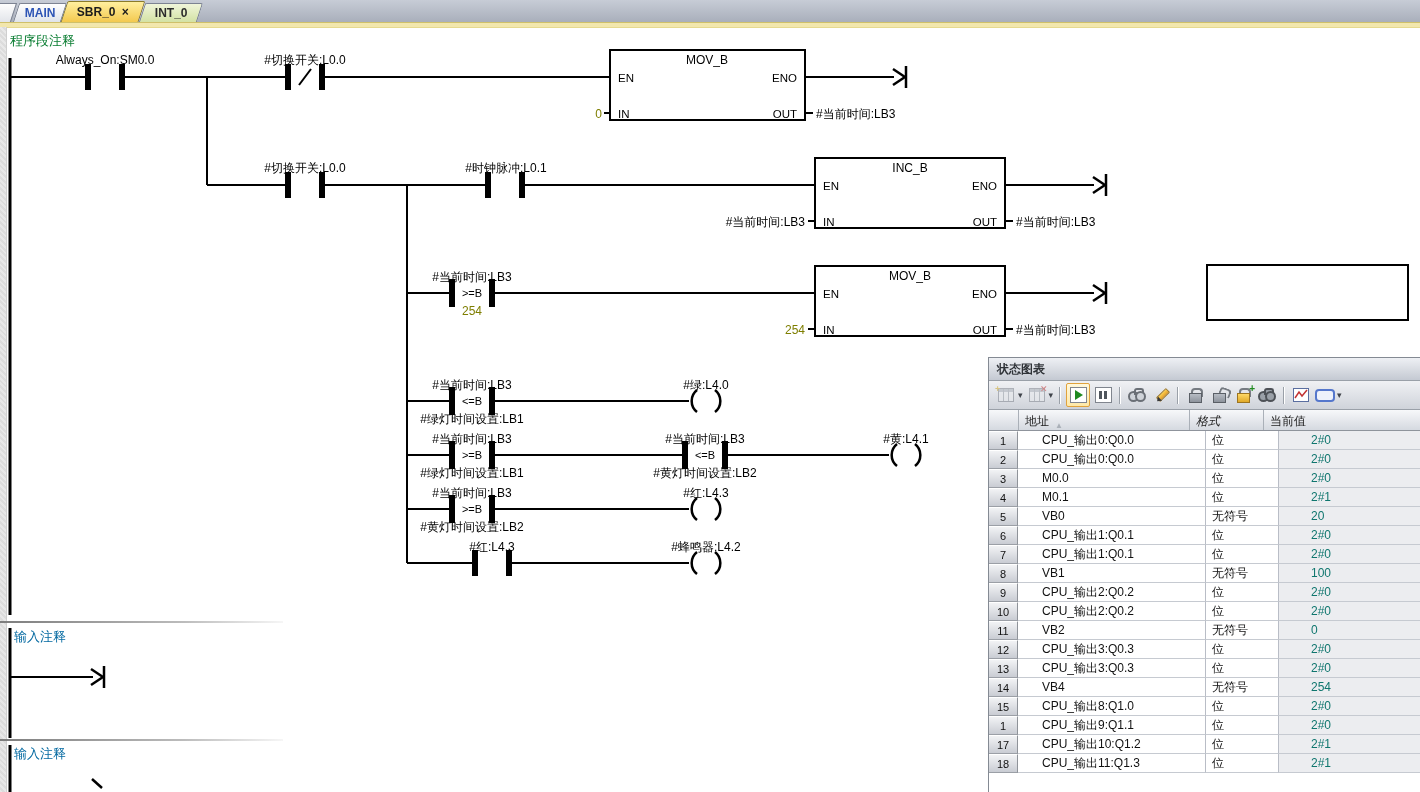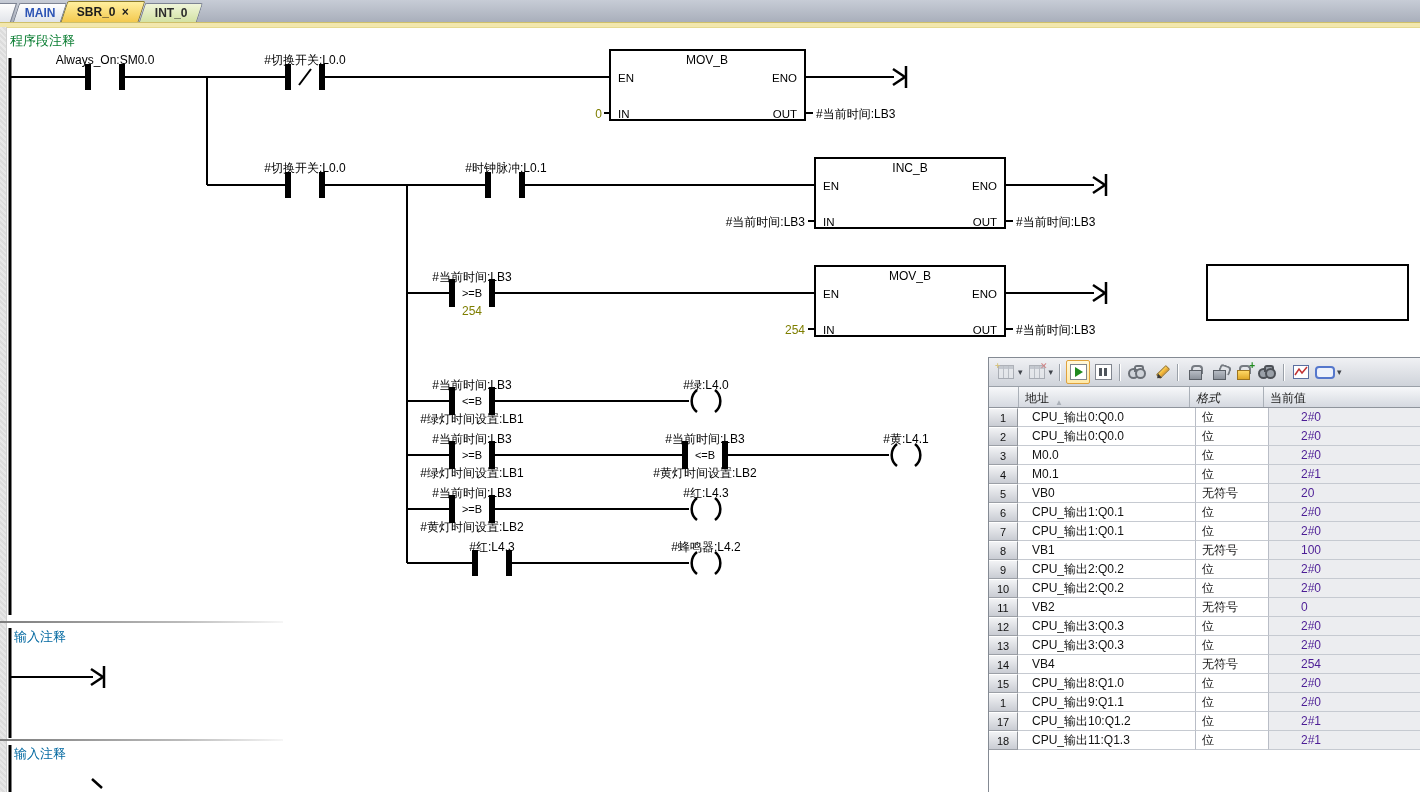--- a/index.html
+++ b/index.html
@@ -89,23 +89,23 @@
   .hc.addr{width:164px;}
   .hc.fmt{width:67px;font-style:italic;}
   .hc.val{flex:1;border-right:none;}
   .sortmark{font-size:8px;color:#aab0b8;margin-left:6px;}
   .srow{display:flex;height:19px;}
   .cell{border-right:1px solid #b9bdc6;border-bottom:1px solid #c6cad1;display:flex;align-items:center;
         font-size:12px;color:#111;overflow:hidden;white-space:nowrap;}
   .cell.num{width:28px;justify-content:center;font-size:11px;
         background:linear-gradient(#f2f3f5,#c9ccd3);border-right:1px solid #8f9399;border-bottom:1px solid #9b9fa6;
         border-top:1px solid #fff;}
-  .cell.addr{width:163px;padding-left:14px;}
+  .cell.addr{width:163px;padding-left:24px;}
   .cell.fmt{width:66px;padding-left:6px;}
-  .cell.val{flex:1;padding-left:32px;background:#ecedf0;color:#4c1d95;border-right:none;}
+  .cell.val{flex:1;padding-left:32px;background:#ecedf0;color:#0f766e;border-right:none;}
 </style>
 </head>
 <body>
 
 <div class="tabbar">
   <div class="tab-sliver"></div>
   <div class="tab tab-main">
     <span class="lbl">MAIN</span>
   </div>
   <div class="tab tab-active">
@@ -302,20 +302,21 @@
   <text class="mid" x="472" y="497">#当前时间:LB3</text>
   <text class="mid" x="472" y="513" style="font-size:11px">&gt;=B</text>
   <text class="mid" x="472" y="531">#黄灯时间设置:LB2</text>
   <text class="mid" x="706" y="497">#红:L4.3</text>
 
   <text class="mid" x="492" y="551">#红:L4.3</text>
   <text class="mid" x="706" y="551">#蜂鸣器:L4.2</text>
 </svg>
 
 <div class="panel">
+  <div class="panel-title">状态图表</div>
 
   <div class="panel-toolbar">
     <div class="tbtn dis">
       <span class="icon-table">
           <span class="badge badge-plus">+</span>
         </span>
     </div>
     <span class="caret">▾</span>
     <div class="tbtn dis">
       <span class="icon-table">

